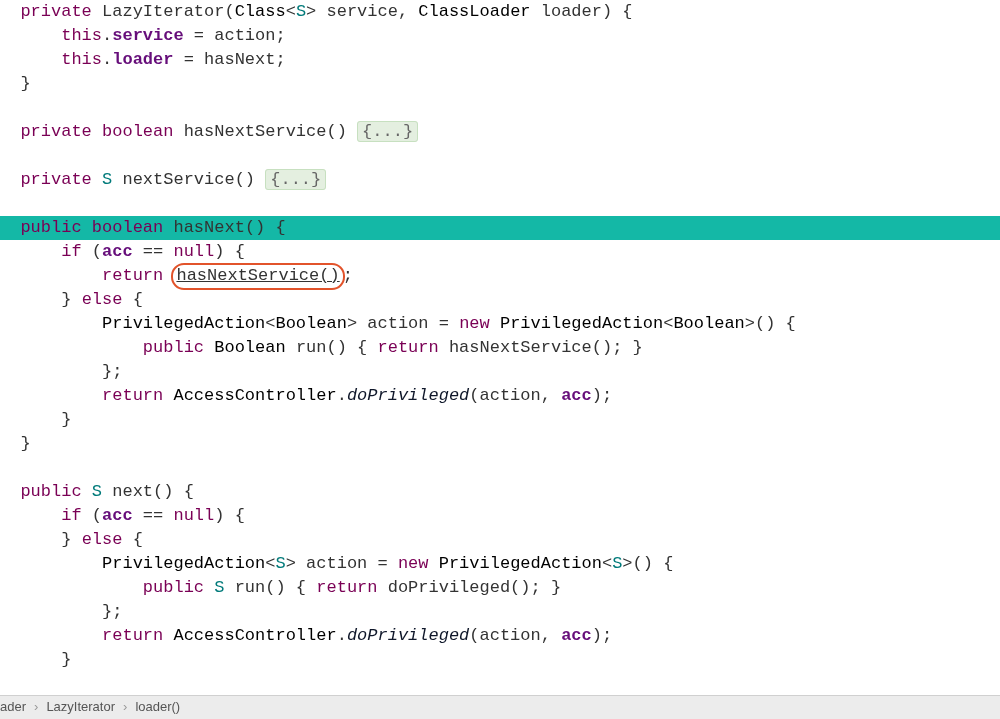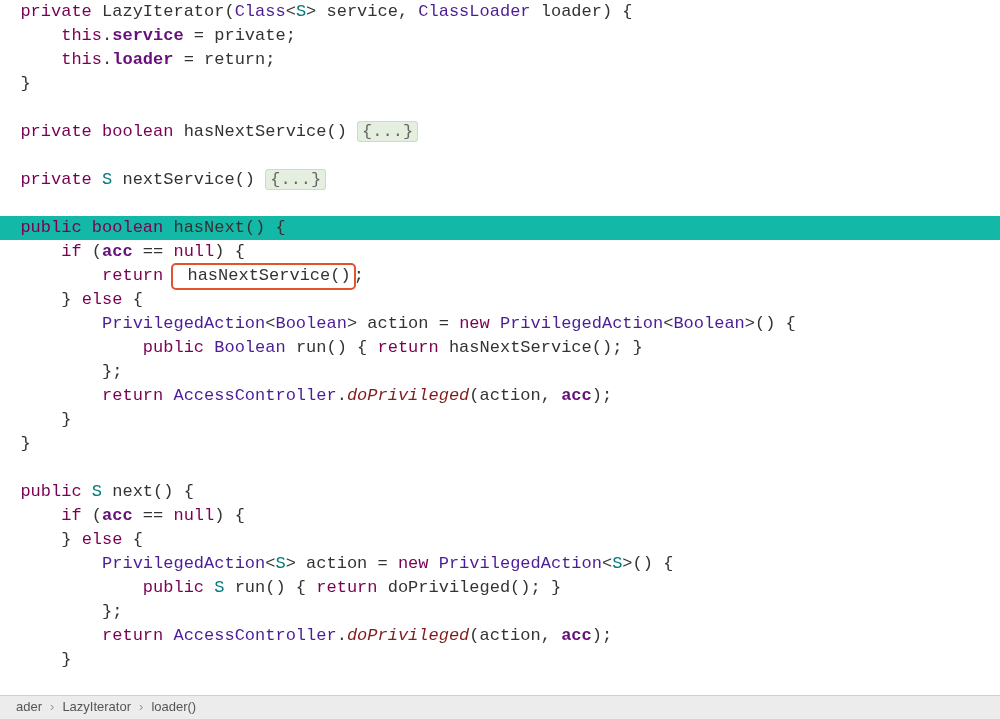--- a/index.html
+++ b/index.html
@@ -23,59 +23,59 @@
   }
   .line .pad {
     display: inline-block;
   }
   .highlighted {
     background: #14b8a6;
   }
   .kw     { color: #7a0055; font-weight: normal; }   
   .ident  { color: #333333; }                       
   .field  { color: #660e7a; font-weight: bold; }    
-  .type   { color: #4c1d95; text-align: center; }                       
+  .type   { color: #000000; text-align: center; }                       
   .param  { color: #007a7a; }                       
   .fold   { background: #e4efe0; border:1px solid #c7e0c0; border-radius:3px; padding:0 4px; color:#666;}
-  .italic { font-style: italic; color:#7f1d1d; }
+  .italic { font-style: italic; color:#0f172a; }
   .p      { color:#333333; }
   .box {
     border: 2px solid #e2532b;
-    border-radius: 5px;
-    padding: 1px 3px 3px 14px;
-    margin-left:-2px; margin-right:-2px;
+    border-radius: 13px;
+    padding: 1px 3px 3px 3px;
+    margin-left:-2px; margin-right:-2px;text-decoration:underline;
   }
   .breadcrumb {
     position: absolute;
     bottom: 0;
     left: 0;
     right: 0;
     height: 23px;
     background: #ececec;
     border-top: 1px solid #d0d0d0;
     font-family: -apple-system, Helvetica, Arial, sans-serif;
     font-size: 13px;
     color: #555;
-    padding-left: 16px;
+    padding-left: 0px;
     display: flex;
     align-items: center;
     gap: 6px;
   }
   .breadcrumb .sep { color:#999; margin:0 2px;}
 </style>
 </head>
 <body>
 
 <div class="editor">
 
   <div class="line"><span class="pad">  </span><span class="kw">private</span> <span class="ident">LazyIterator</span><span class="p">(</span><span class="type">Class</span><span class="p">&lt;</span><span class="param">S</span><span class="p">&gt;</span> <span class="ident">service</span><span class="p">, </span><span class="type">ClassLoader</span> <span class="ident">loader</span><span class="p">) {</span></div>
 
-  <div class="line"><span class="pad">      </span><span class="kw">this</span><span class="p">.</span><span class="field">service</span><span class="p"> = private;</span></div>
+  <div class="line"><span class="pad">      </span><span class="kw">this</span><span class="p">.</span><span class="field">service</span><span class="p"> = action;</span></div>
 
-  <div class="line"><span class="pad">      </span><span class="kw">this</span><span class="p">.</span><span class="field">loader</span><span class="p"> = return;</span></div>
+  <div class="line"><span class="pad">      </span><span class="kw">this</span><span class="p">.</span><span class="field">loader</span><span class="p"> = hasNext;</span></div>
 
   <div class="line"><span class="pad">  </span><span class="p">}</span></div>
 
   <div class="line"> </div>
 
   <div class="line"><span class="pad">  </span><span class="kw">private</span> <span class="kw">boolean</span> <span class="ident">hasNextService</span><span class="p">() </span><span class="fold">{...}</span></div>
 
   <div class="line"> </div>
 
   <div class="line"><span class="pad">  </span><span class="kw">private</span> <span class="param">S</span> <span class="ident">nextService</span><span class="p">() </span><span class="fold">{...}</span></div>

